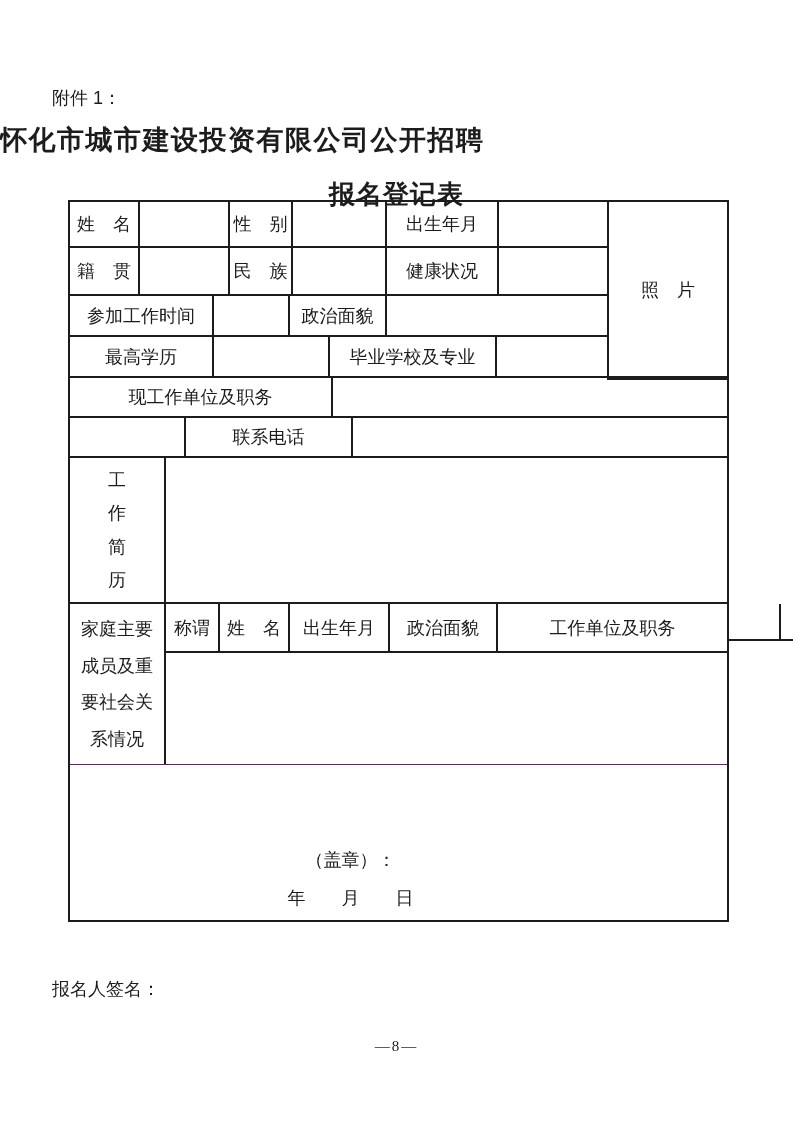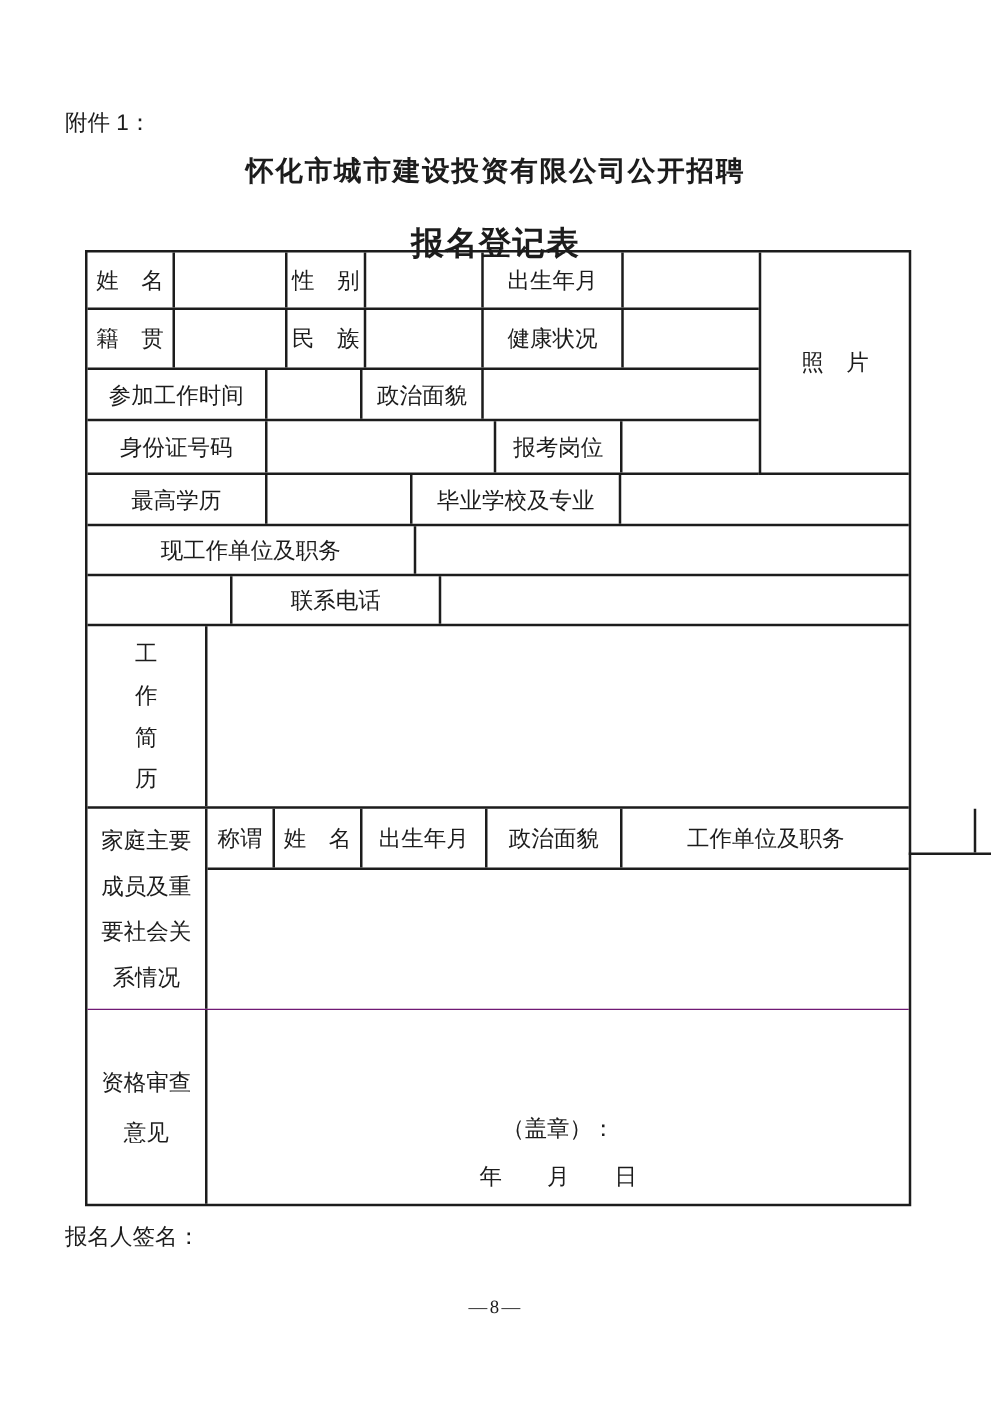--- a/index.html
+++ b/index.html
@@ -6,22 +6,22 @@
   body{
     width:793px;height:1122px;background:#ffffff;position:relative;
     font-family:"Liberation Serif","DejaVu Serif",serif;color:#1c1c1c;
     overflow:hidden;
   }
   .attachment{
     position:absolute;left:52px;top:86px;font-size:18px;
     font-family:"Liberation Sans","DejaVu Sans",sans-serif;
   }
   .title1{
-    position:absolute;left:0;top:122px;width:100%;text-align:center;
-    font-size:22px;font-weight:bold;letter-spacing:1.5px;
+    position:absolute;left:0;top:122px;width:100%;
+    font-size:27px;font-weight:bold;letter-spacing:1.5px;
     font-family:"Liberation Sans","DejaVu Sans",sans-serif;
   }
   .title2{
     position:absolute;left:0;top:163px;width:100%;text-align:center;
     font-size:26px;font-weight:bold;letter-spacing:1px;
     font-family:"Liberation Sans","DejaVu Sans",sans-serif;
     margin-top:14px;
   }
   .tbl{
     position:absolute;left:68px;top:200px;width:661px;
@@ -95,26 +95,20 @@
     <div class="cell noline" style="width:108px"></div>
   </div>
 
   <div class="row w537" style="height:41px">
     <div class="cell" style="width:144px">参加工作时间</div>
     <div class="cell" style="width:76px"></div>
     <div class="cell" style="width:97px">政治面貌</div>
     <div class="cell noline" style="width:220px"></div>
   </div>
 
-  <div class="row w537" style="height:43px">
-    <div class="cell" style="width:144px">身份证号码</div>
-    <div class="cell" style="width:183px"></div>
-    <div class="cell" style="width:101px">报考岗位</div>
-    <div class="cell noline" style="width:109px"></div>
-  </div>
 
   <div class="row" style="height:41px">
     <div class="cell" style="width:144px">最高学历</div>
     <div class="cell" style="width:116px"></div>
     <div class="cell" style="width:167px">毕业学校及专业</div>
     <div class="cell noline" style="width:230px"></div>
   </div>
 
   <div class="row" style="height:40px">
     <div class="cell" style="width:263px">现工作单位及职务</div>
@@ -170,24 +164,20 @@
         <div class="cell" style="width:54px"></div>
         <div class="cell" style="width:70px"></div>
         <div class="cell" style="width:100px"></div>
         <div class="cell" style="width:108px"></div>
         <div class="cell noline" style="width:229px"></div>
       </div>
     </div>
   </div>
 
   <div class="review row last">
-    <div class="vlabel" style="width:96px;justify-content:center;gap:16px">
-      <span>资格审查</span>
-      <span>意见</span>
-    </div>
     <div class="review-content">
       <span>（盖章）：</span>
       <span>年　　月　　日</span>
     </div>
   </div>
 
 </div>
 
 <div class="signature">报名人签名：</div>
 <div class="pagenum">—8—</div>

